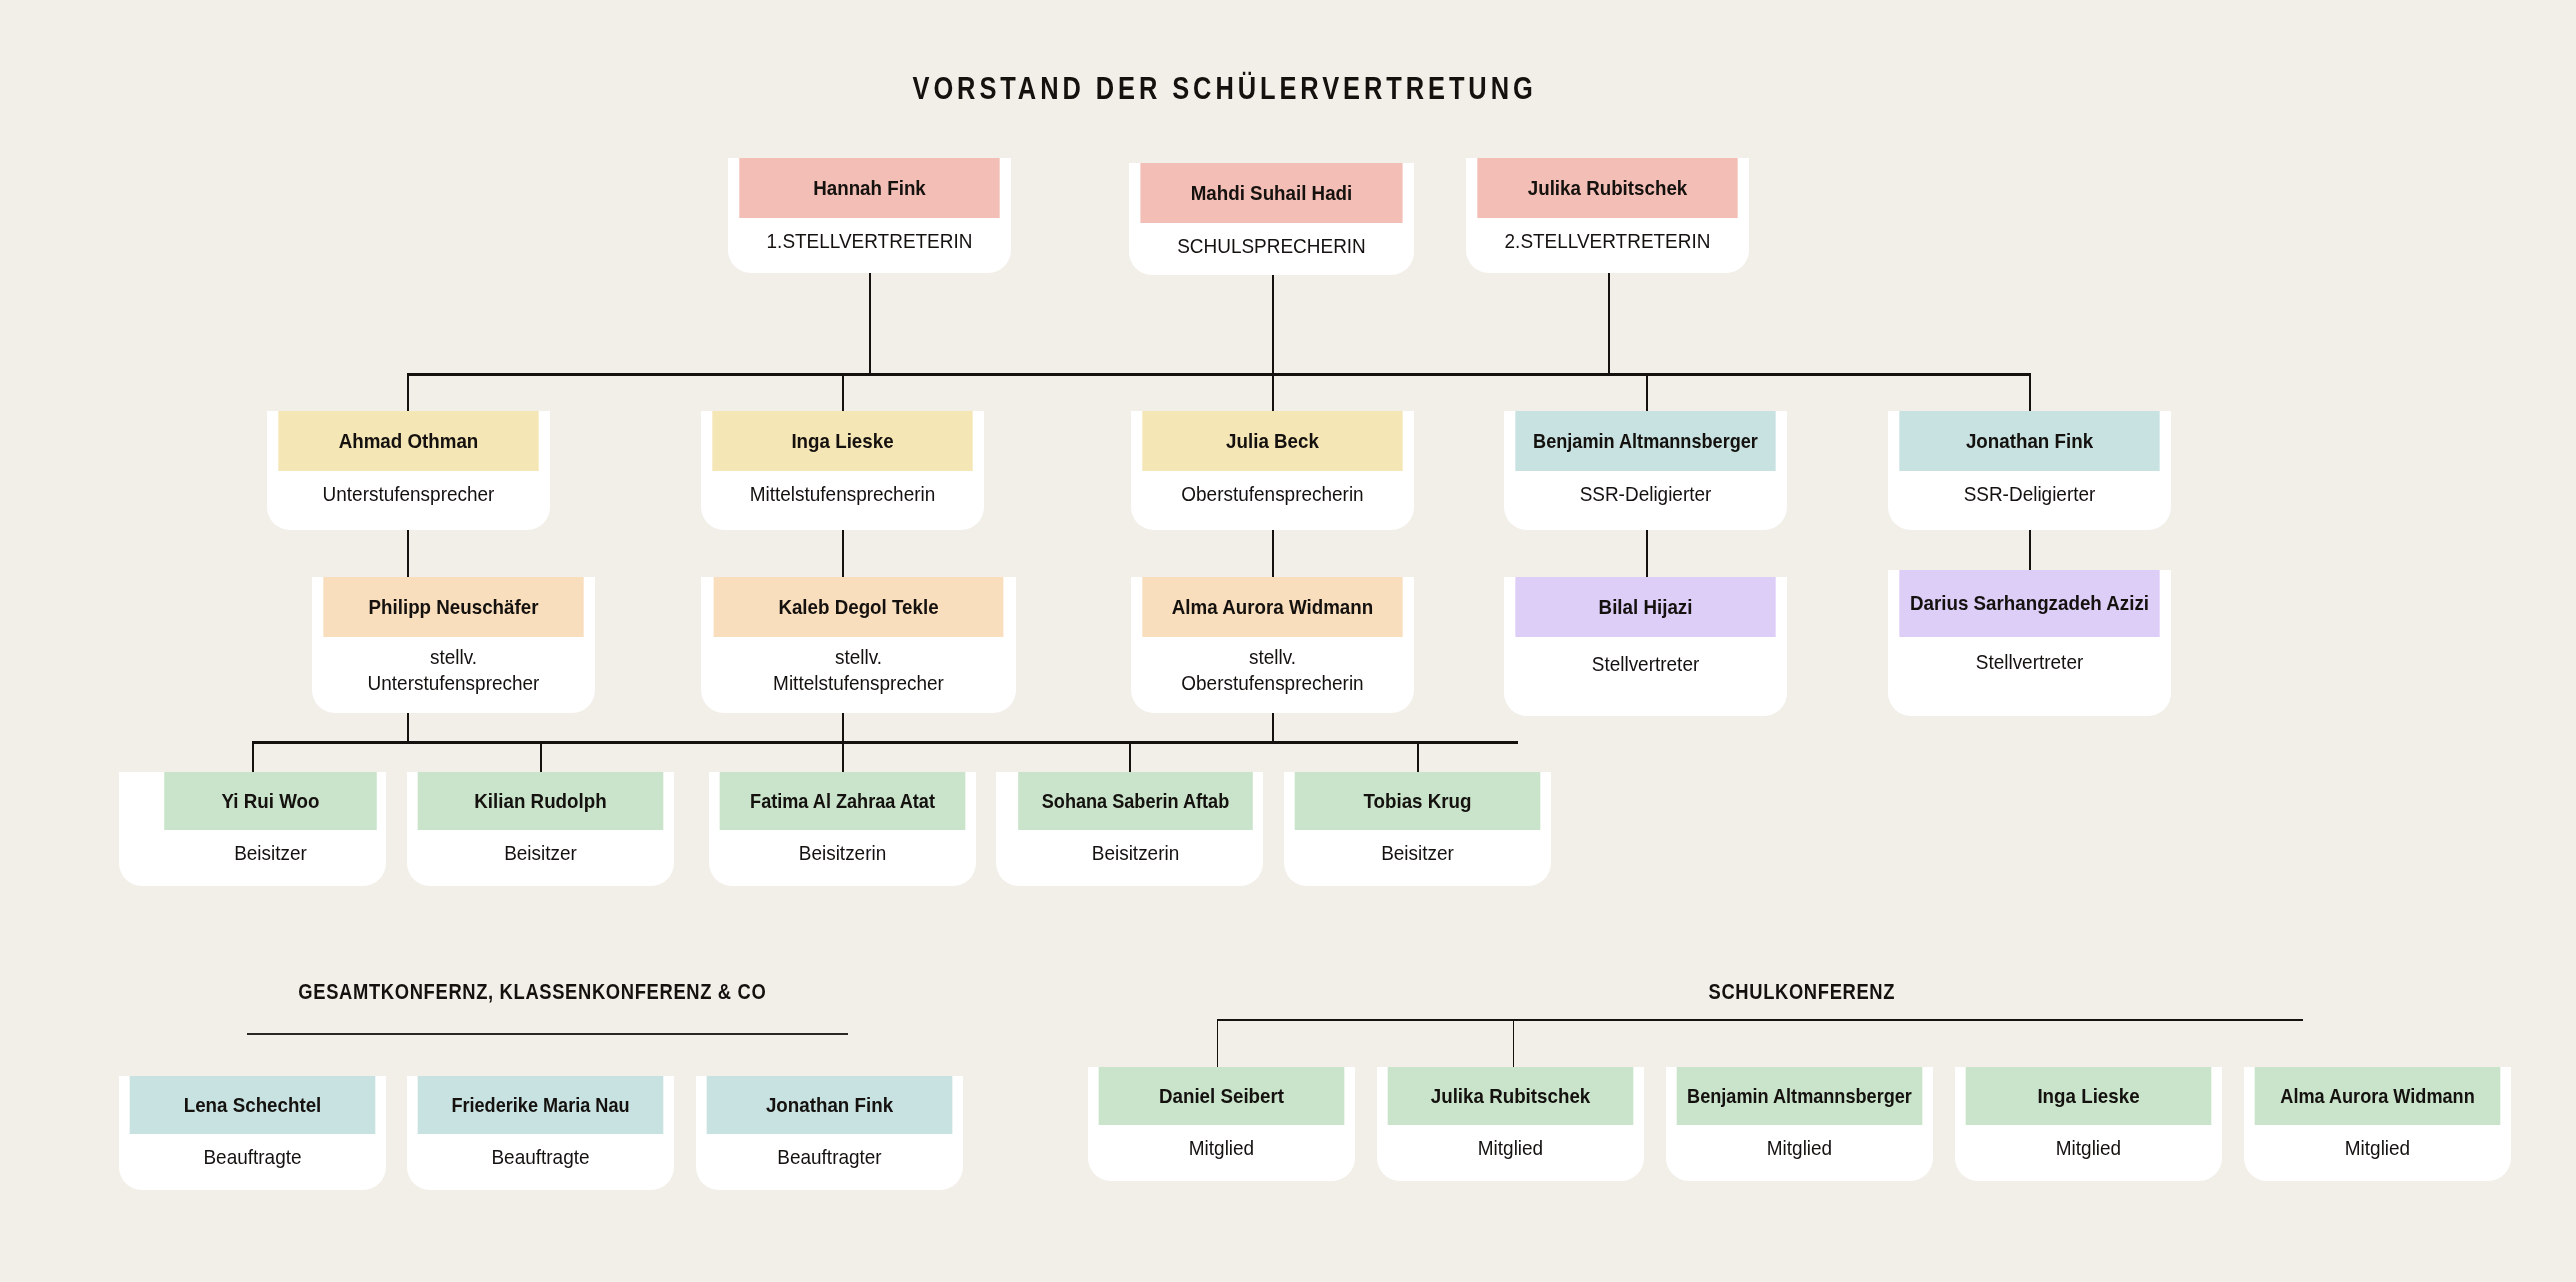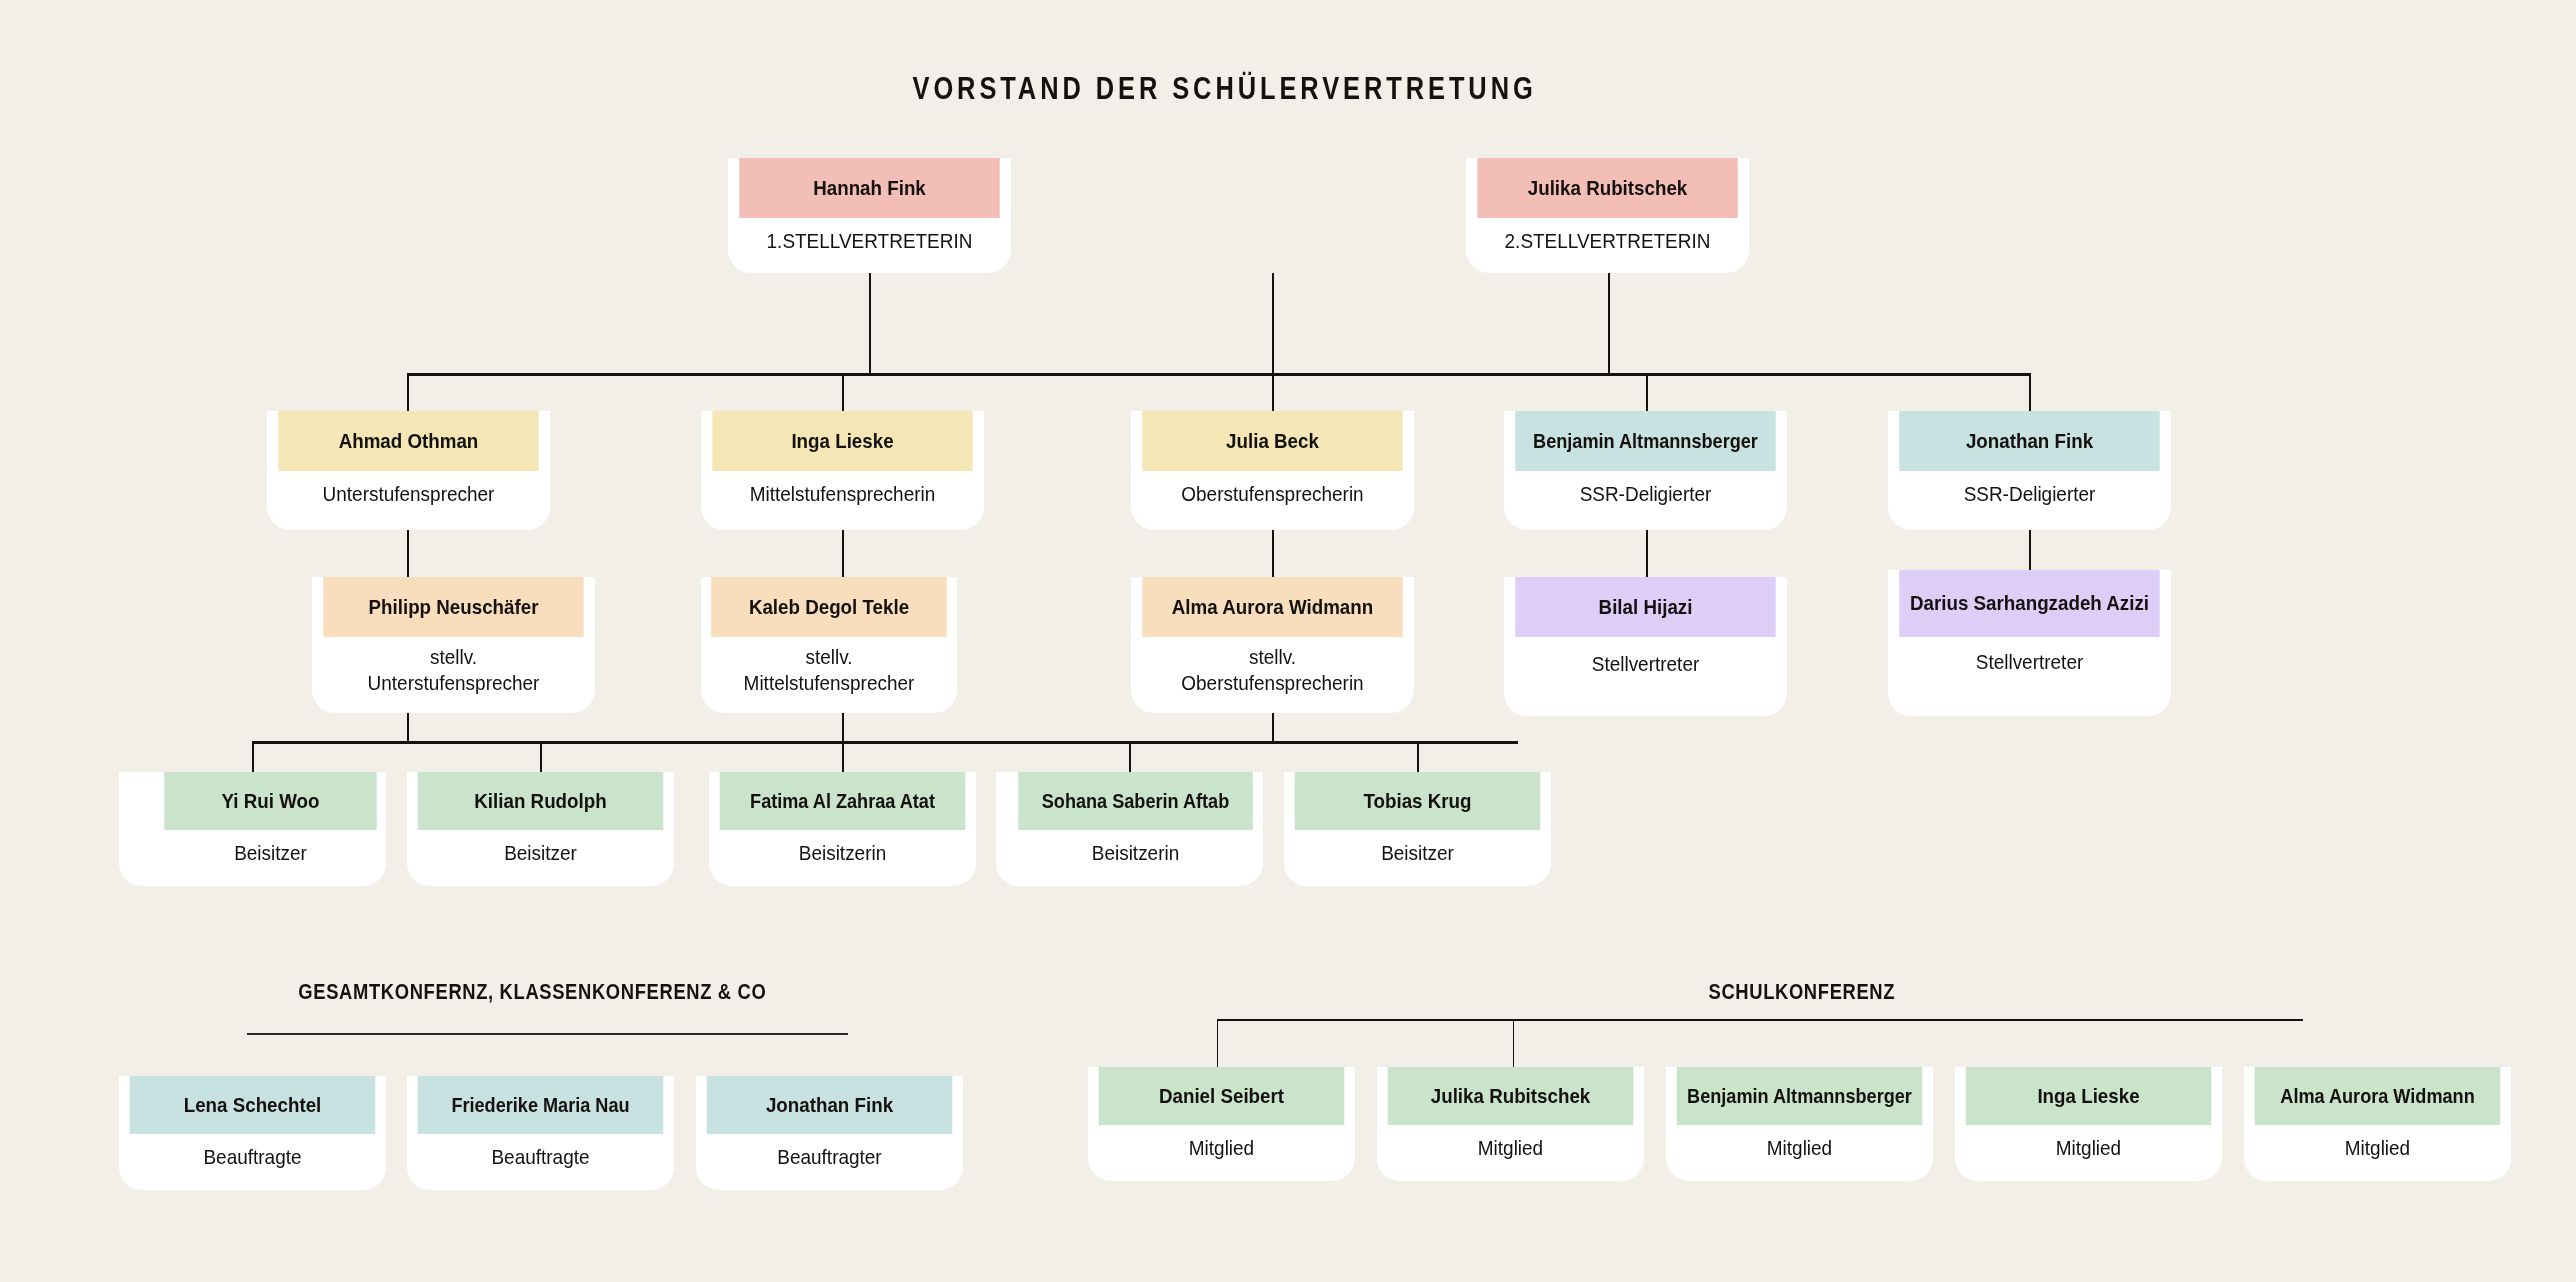--- a/index.html
+++ b/index.html
@@ -129,20 +129,24 @@
   <div class="ln-v" style="left:540px;  top:741px; height:52px;"></div>
   <div class="ln-v" style="left:842px; top:741px; height:52px;"></div>
   <div class="ln-v" style="left:1129px; top:741px; height:52px;"></div>
   <div class="ln-v" style="left:1417px; top:741px; height:52px;"></div>
 
   <div class="card" style="left:728px; top:158px; width:283px; height:115px;">
     <div class="card-head" style="background:#F2BEB5; height:60px;">Hannah Fink</div>
     <div class="card-body">1.STELLVERTRETERIN</div>
   </div>
 
+  <div class="card" style="left:1129px; top:163px; width:285px; height:112px;">
+    <div class="card-head" style="background:#F2BEB5; height:60px;">Mahdi Suhail Hadi</div>
+    <div class="card-body">SCHULSPRECHERIN</div>
+  </div>
 
   <div class="card" style="left:1466px; top:158px; width:283px; height:115px;">
     <div class="card-head" style="background:#F2BEB5; height:60px;">Julika Rubitschek</div>
     <div class="card-body">2.STELLVERTRETERIN</div>
   </div>
 
   <div class="card" style="left:267px; top:411px; width:283px; height:119px;">
     <div class="card-head" style="background:#F5E6B6; height:60px;">Ahmad Othman</div>
     <div class="card-body">Unterstufensprecher</div>
   </div>
@@ -166,21 +170,21 @@
     <div class="card-head" style="background:#C7E2E0; height:60px;">Jonathan Fink</div>
     <div class="card-body">SSR-Deligierter</div>
   </div>
 
   <div class="card" style="left:267px; top:577px; width:283px; height:136px;margin-left:45px;">
     <div class="card-head" style="background:#F9DEBD; height:60px;">Philipp Neuschäfer</div>
     <div class="card-body wrapbody" style="padding-top: 6.8px; white-space: pre-line;">stellv.
 Unterstufensprecher</div>
   </div>
 
-  <div class="card" style="left:701px; top:577px; width:256px; height:136px;">
+  <div class="card" style="left:701px; top:577px; width:315px; height:136px;">
     <div class="card-head" style="background:#F9DEBD; height:60px;">Kaleb Degol Tekle</div>
     <div class="card-body" style="padding-top: 6.8px; white-space: pre-line;">stellv.
 Mittelstufensprecher</div>
   </div>
 
   <div class="card" style="left:1131px; top:577px; width:283px; height:136px;">
     <div class="card-head" style="background:#F9DEBD; height:60px;">Alma Aurora Widmann</div>
     <div class="card-body" style="padding-top: 6.8px; white-space: pre-line;">stellv.
 Oberstufensprecherin</div>
   </div>

